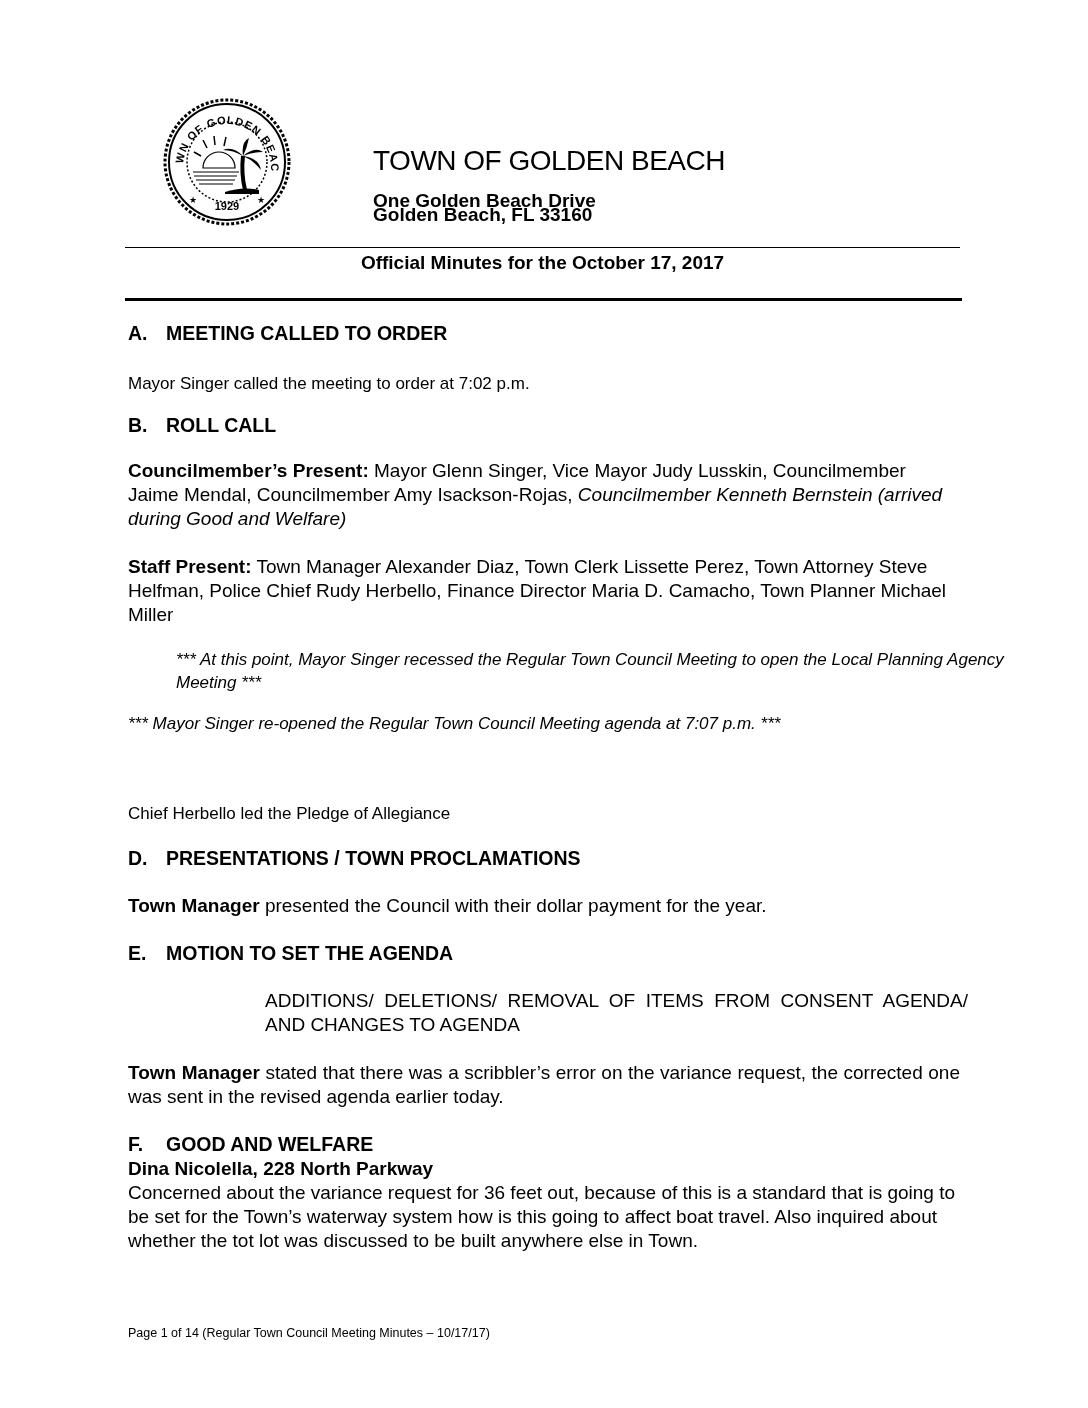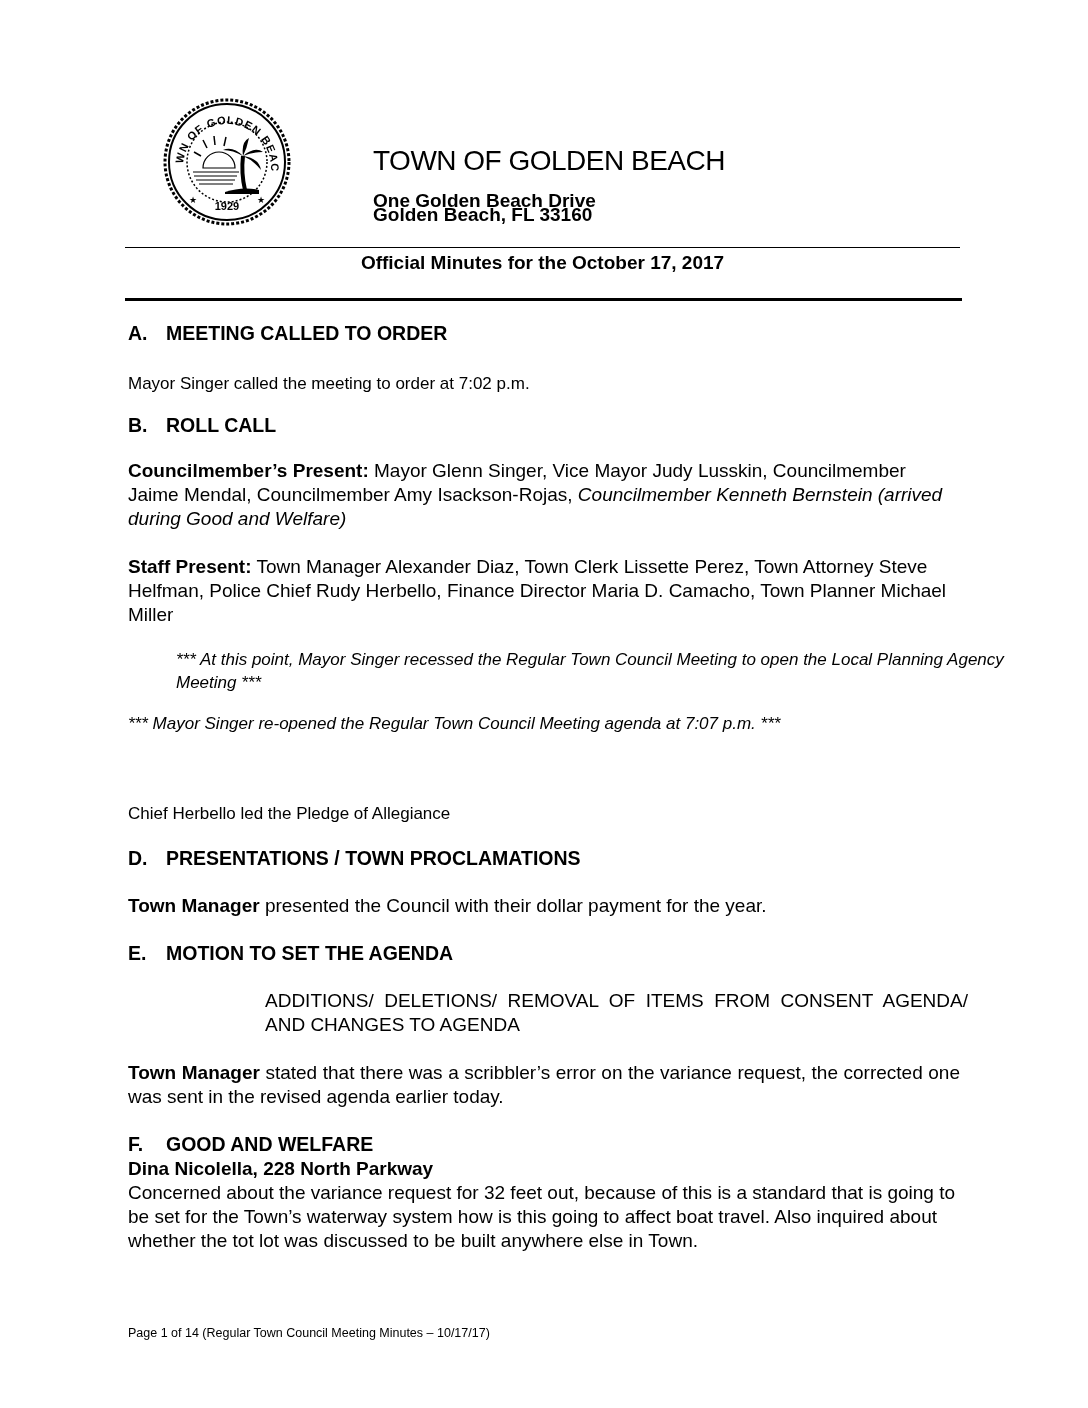--- a/index.html
+++ b/index.html
@@ -106,16 +106,16 @@
   </div>
   <div class="indent-block" style="top:989px;">ADDITIONS/ DELETIONS/ REMOVAL OF ITEMS FROM CONSENT AGENDA/ AND CHANGES TO AGENDA</div>
   <div class="para justify" style="top:1061px;">
     <b>Town Manager</b><span> stated that there was a scribbler’s error on the variance request, the corrected one was sent in the revised agenda earlier today.</span>
   </div>
 
   <div class="sec" style="top:1133px;">
     <span class="ltr">F.</span><span>GOOD AND WELFARE</span>
   </div>
   <div class="para" style="top:1157px;font-weight:bold;">Dina Nicolella, 228 North Parkway</div>
-  <div class="para" style="top:1181px;">Concerned about the variance request for 32 feet out, because of this is a standard that is going to be set for the Town’s waterway system how is this going to affect boat travel. Also inquired about whether the tot lot was discussed to be built anywhere else in Town.</div>
+  <div class="para" style="top:1181px;">Concerned about the variance request for 36 feet out, because of this is a standard that is going to be set for the Town’s waterway system how is this going to affect boat travel. Also inquired about whether the tot lot was discussed to be built anywhere else in Town.</div>
 
   <div class="footer">Page 1 of 14 (Regular Town Council Meeting Minutes – 10/17/17)</div>
 </div>
 
 </body></html>

